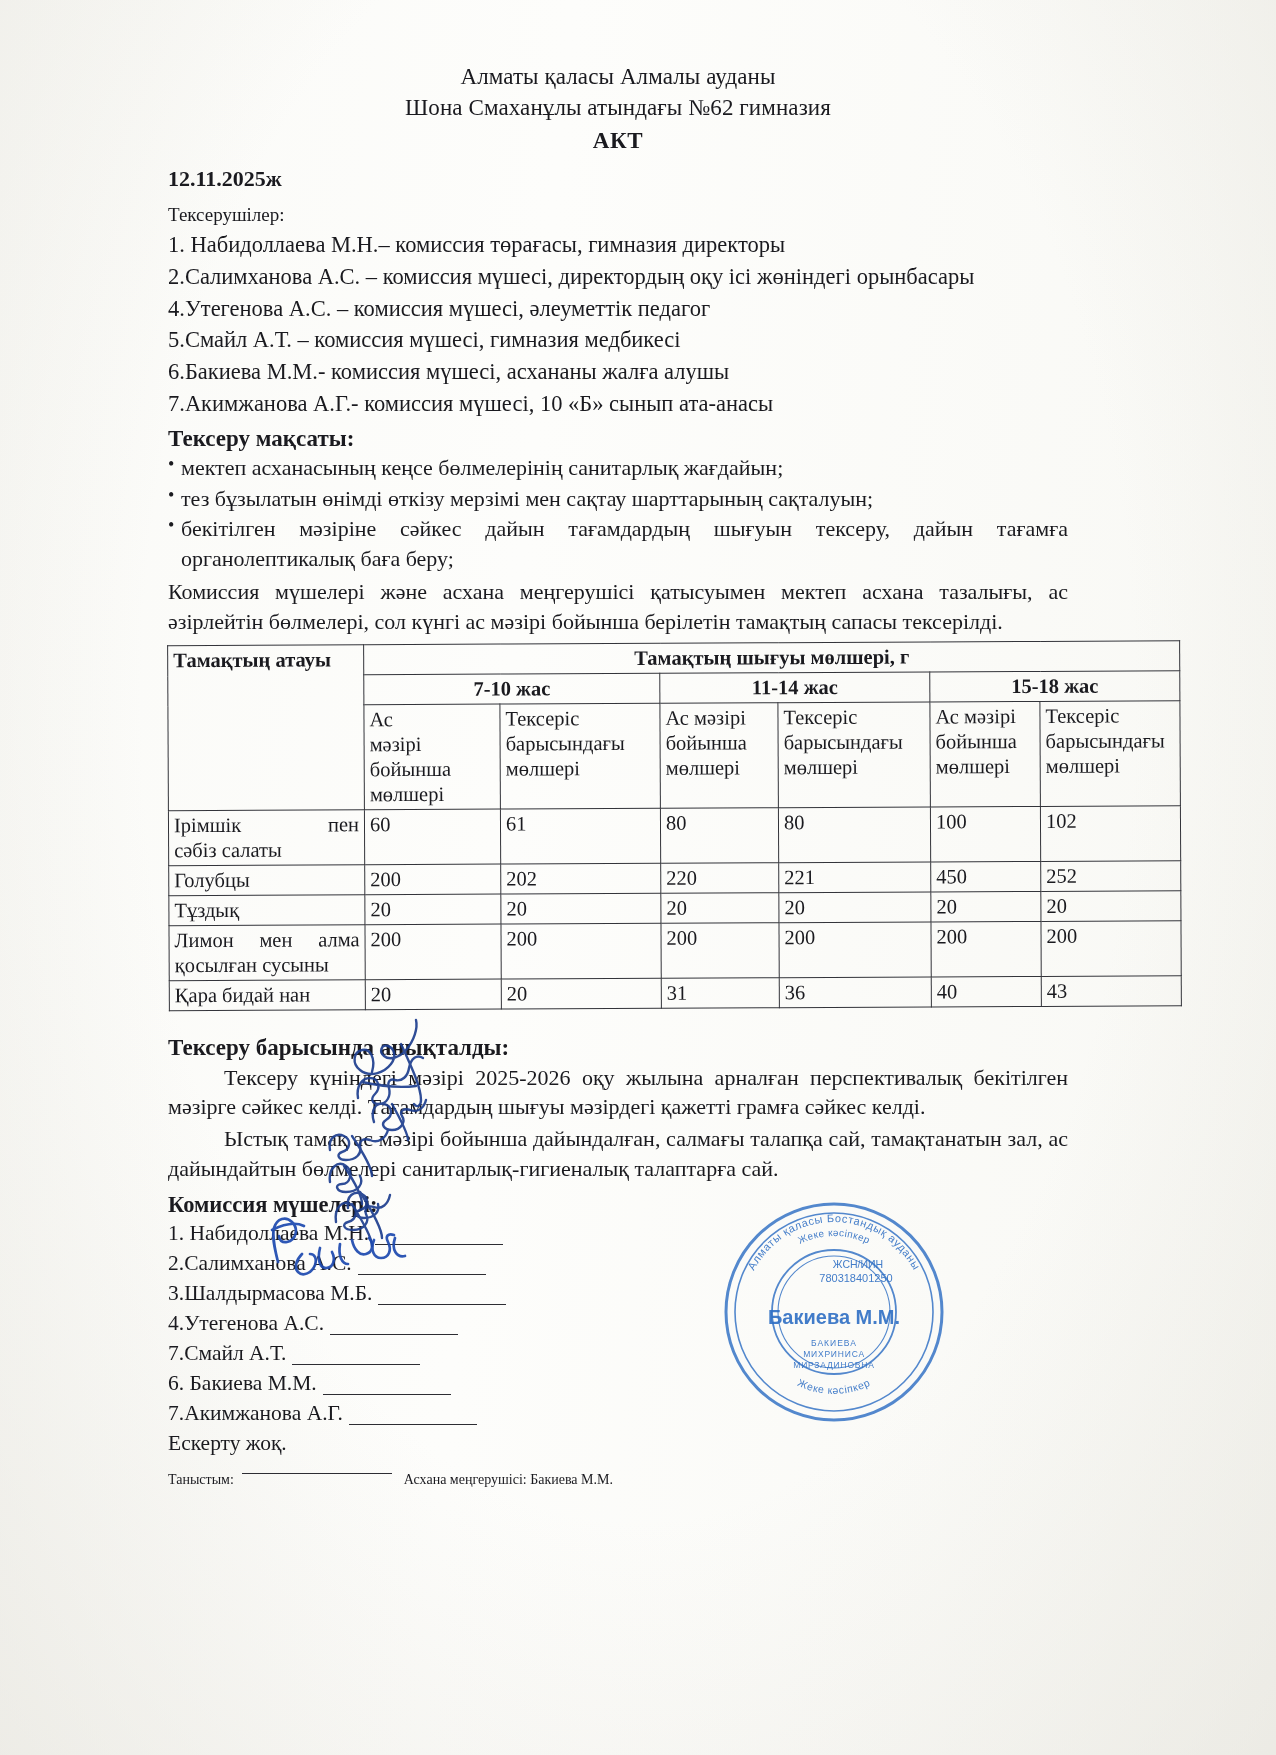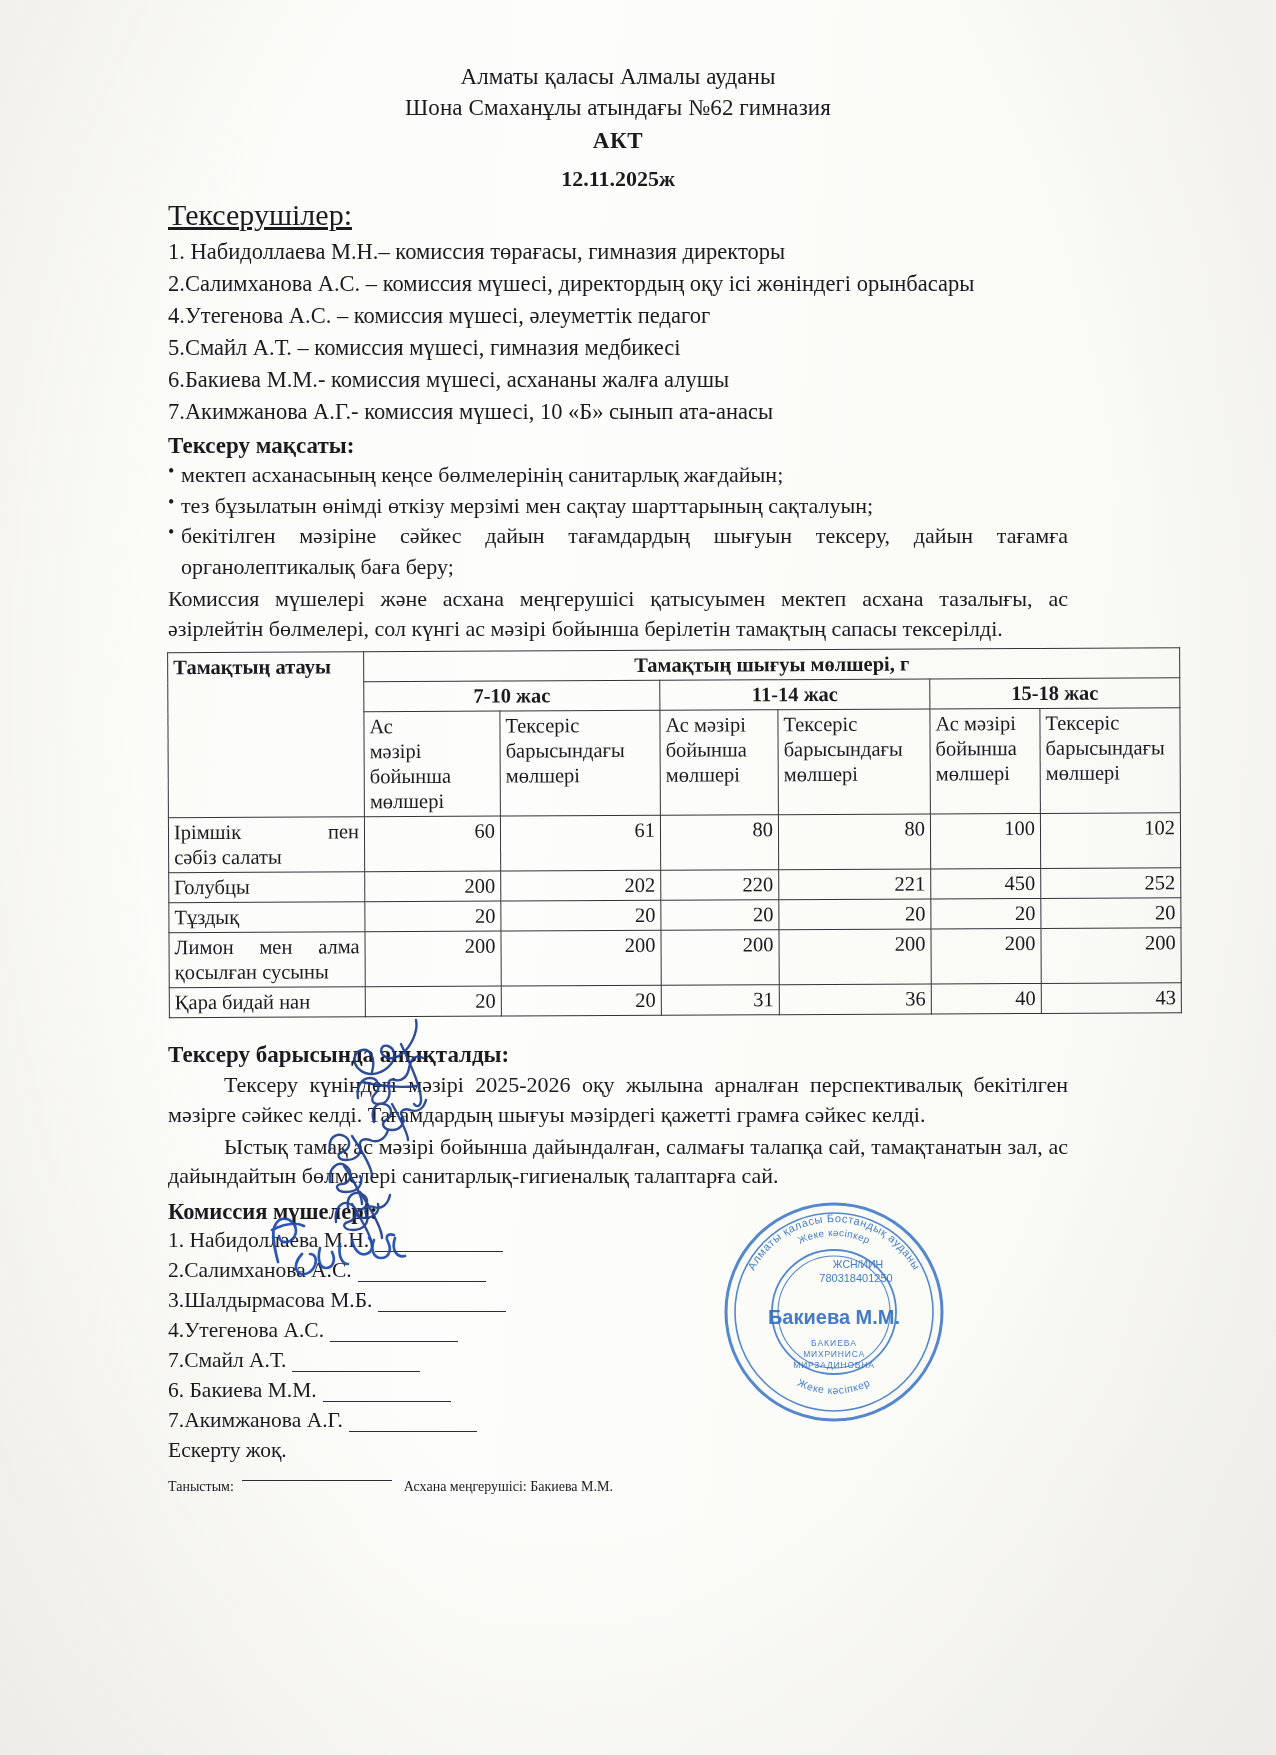--- a/index.html
+++ b/index.html
@@ -50,27 +50,25 @@
     font-weight: bold;
     font-size: 23px;
     margin-top: 2px;
     letter-spacing: 0.6px;
   }
 
   .docdate {
     font-weight: bold;
     font-size: 22px;
     margin-top: 10px;
-    margin-bottom: 2px;
-    text-align: center;
+    margin-bottom: 10px;
   }
   .lbl {
-    font-size: 30px;
+    font-size: 19px;
     line-height: 1.38;
-    text-decoration: underline;
   }
   .people {
     list-style: none;
     margin: 0;
     padding: 0;
   }
   .people li {
     font-size: 22.5px;
     line-height: 1.42;
     white-space: nowrap;
@@ -167,21 +165,21 @@
     text-align: left;
     line-height: 1.3;
     padding: 3px 6px 8px;
   }
   td.dish .spread {
     display: block;
     text-align: justify;
     text-align-last: justify;
   }
   td.num {
-    text-align: right;
+    text-align: left;
     font-size: 21px;
     padding-top: 4px;
     border-radius: 7px;
   }
   col.c-name { width: 196px; }
   col.c-a { width: 136px; }
   col.c-b { width: 160px; }
   col.c-c { width: 118px; }
   col.c-d { width: 152px; }
   col.c-e { width: 110px; }

